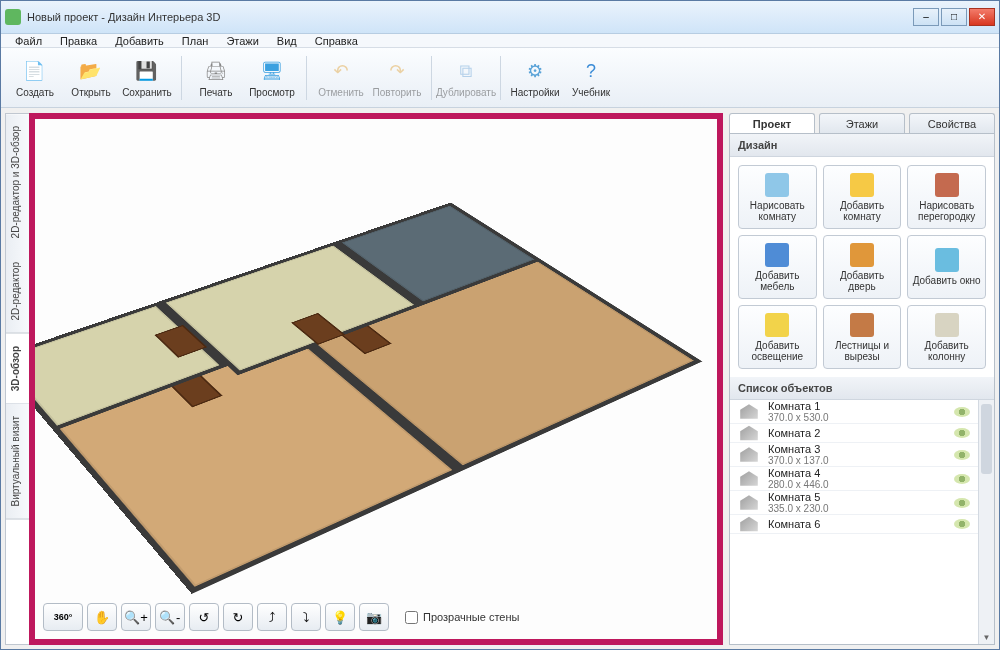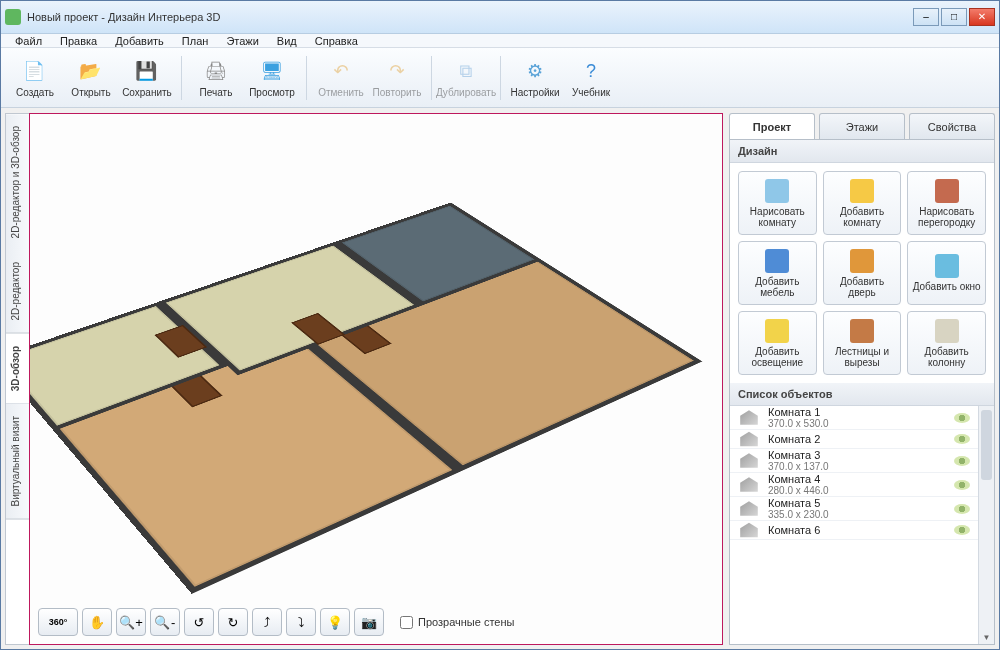--- a/index.html
+++ b/index.html
@@ -24,41 +24,41 @@
 .tb-sep { width: 1px; height: 44px; background: #cdd7e2; margin: 0 6px; }
 .tb-btn .lbl { font-size: 10px; color: #333; text-align: right; }
 
 .workarea { position: absolute; top: 112px; bottom: 4px; left: 4px; right: 4px; display: flex; }
 
 .left-tabs { width: 24px; display: flex; flex-direction: column; background: #fff; border: 1px solid #c0c7d0; border-right: none; }
 .vtab { flex: 0 0 auto; writing-mode: vertical-rl; transform: rotate(180deg); padding: 12px 4px; text-align: center; border-top: 1px solid #c0c7d0; background: linear-gradient(90deg,#f7f9fc,#eaeef3); color: #444; cursor: pointer; white-space: nowrap; font-size: 10px; }
 .vtab:first-child { border-top: none; }
 .vtab.active { background: #fff; font-weight: bold; }
 
-.viewport { flex: 1; position: relative; border: 1px solid #be185d; background: #22c55e; overflow: hidden; }
+.viewport { flex: 1; position: relative; border: 6px solid #be185d; background: #22c55e; overflow: hidden; }
 .scene { position: absolute; inset: 0; background: #fdfdfd; display:flex; align-items:center; justify-content:center; }
 
 
 .house { width: 600px; height: 430px; transform: perspective(1400px) rotateX(55deg) rotateZ(-35deg) translateY(-40px); position: relative; }
 .room { position: absolute; border: 6px solid #3a3a3a; background: #c9a06b; box-shadow: inset 0 0 0 2px rgba(0,0,0,.08); }
 .room.r1 { left: 0; top: 140px; width: 280px; height: 280px; background: #d2a977; }
 .room.r2 { left: 280px; top: 160px; width: 310px; height: 260px; background: #caa271; }
 .room.r3 { left: 0; top: 0; width: 190px; height: 150px; background: #d6d3ac; }
 .room.r4 { left: 190px; top: 0; width: 230px; height: 170px; background: #d6d3ac; }
 .room.r5 { left: 420px; top: 0; width: 170px; height: 170px; background: #5b6b75; }
 .door { position: absolute; width: 34px; height: 52px; background: #6b3e1e; border: 2px solid #4c2a12; }
 
 .view-toolbar { position: absolute; left: 8px; bottom: 8px; display: flex; gap: 4px; }
 .vbtn { width: 30px; height: 28px; border: 1px solid #b3bcc6; border-radius: 4px; background: linear-gradient(#fff,#e7ecf2); display: flex; align-items: center; justify-content: center; cursor: pointer; font-size: 13px; }
 .vbtn.badge360 { width: 40px; font-size: 9px; font-weight: bold; }
 .trans-walls { display: flex; align-items: center; gap: 5px; margin-left: 12px; font-size: 11px; color: #333; }
 
 .rightpanel { width: 266px; margin-left: 6px; display: flex; flex-direction: column; }
 .tabs { display: flex; gap: 4px; }
-.tab { flex: 1; height: 26px; border: 1px solid #b6bfc9; border-bottom: none; background: linear-gradient(#f3f6fa,#e1e7ee); display: flex; align-items: center; justify-content: center; cursor: pointer; border-radius: 3px 3px 0 0; color: #333; }
+.tab { flex: 1; height: 20px; border: 1px solid #b6bfc9; border-bottom: none; background: linear-gradient(#f3f6fa,#e1e7ee); display: flex; align-items: center; justify-content: center; cursor: pointer; border-radius: 3px 3px 0 0; color: #333; }
 .tab.active { background: #fff; font-weight: bold; }
 
 .panel-body { flex: 1; border: 1px solid #b6bfc9; background: #fff; display: flex; flex-direction: column; overflow: hidden; }
 .section-h { padding: 5px 8px; background: linear-gradient(#f1f4f8,#e2e7ee); border-bottom: 1px solid #cfd6df; font-weight: bold; color: #444; }
 
 .tool-grid { display: grid; grid-template-columns: repeat(3, 1fr); gap: 6px; padding: 8px; }
 .tool { height: 64px; border: 1px solid #c2cad4; border-radius: 4px; background: linear-gradient(#fdfeff,#eef2f7); display: flex; flex-direction: column; align-items: center; justify-content: center; gap: 3px; cursor: pointer; }
 .tool .ti { width: 24px; height: 24px; border-radius: 3px; }
 .tool .tl { font-size: 10px; text-align: center; color: #333; line-height: 1.1; padding: 0 2px; }
 

